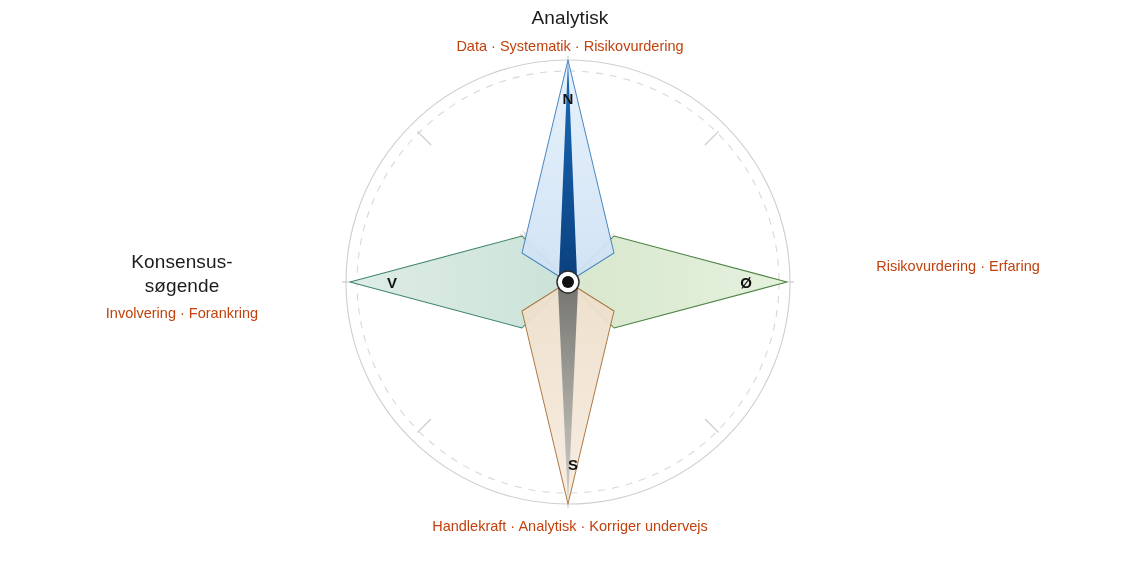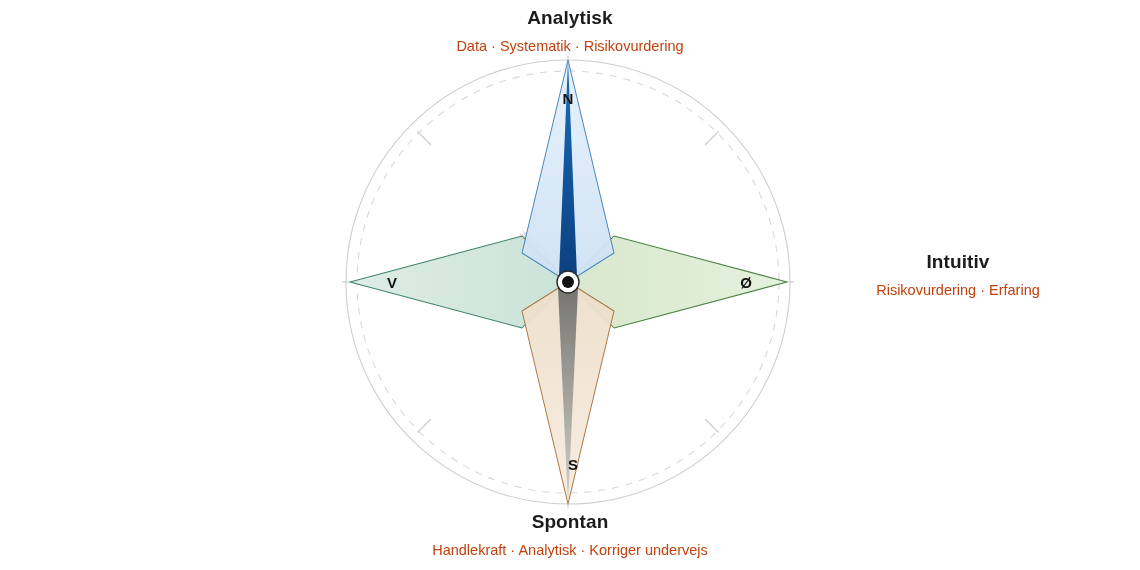--- a/index.html
+++ b/index.html
@@ -27,21 +27,21 @@
 
   
   .axis-label {
     position: absolute;
     text-align: center;
     line-height: 1.28;
     -webkit-font-smoothing: antialiased;
   }
   .axis-label .title {
     font-size: 19px;
-    font-weight: 700;
+    font-weight: 400;
     color: #1c1c1c;
     letter-spacing: 0.1px;
     white-space: pre-line;
     text-align: center;
   }
   .axis-label .sub {
     font-size: 14.5px;
     font-weight: 400;
     color: #c2410c;
     margin-top: 7px;
@@ -110,28 +110,31 @@
 </head>
 <body>
 
 <div id="stage">
 
   <div class="axis-label" id="label-north">
     <div class="title">Analytisk</div>
     <div class="sub">Data · Systematik · Risikovurdering</div>
   </div>
 
+  <div class="axis-label" id="label-west">
+    <div class="title">Konsensus-
+søgende</div>
+    <div class="sub">Involvering · Forankring</div>
+  </div>
 
   <div class="axis-label" id="label-east">
-    <div class="title">Intuitiv</div>
     <div class="sub">Risikovurdering · Erfaring</div>
   </div>
 
   <div class="axis-label" id="label-south">
-    <div class="title">Spontan</div>
     <div class="sub">Handlekraft · Analytisk · Korriger undervejs</div>
   </div>
 
   <svg id="compass" width="1140" height="570" viewBox="0 0 1140 570">
 
     <defs>
       <linearGradient id="gradNorthNeedle" x1="0" y1="1" x2="0" y2="0">
         <stop offset="0%" stop-color="#0b3f7d"></stop>
         <stop offset="55%" stop-color="#12589f"></stop>
         <stop offset="100%" stop-color="#1b6cbb"></stop>

